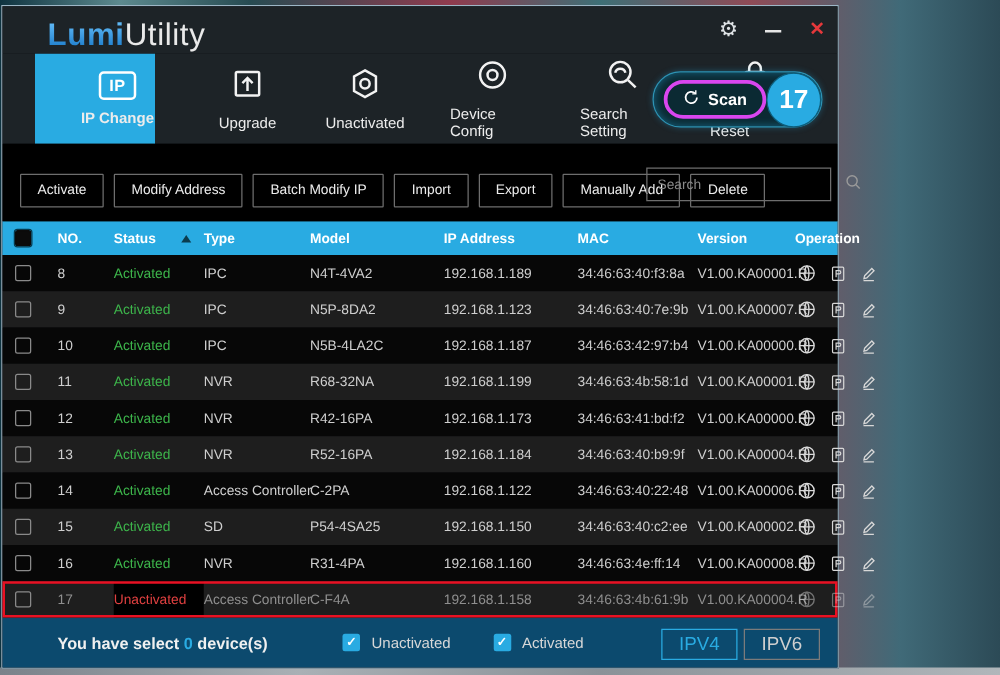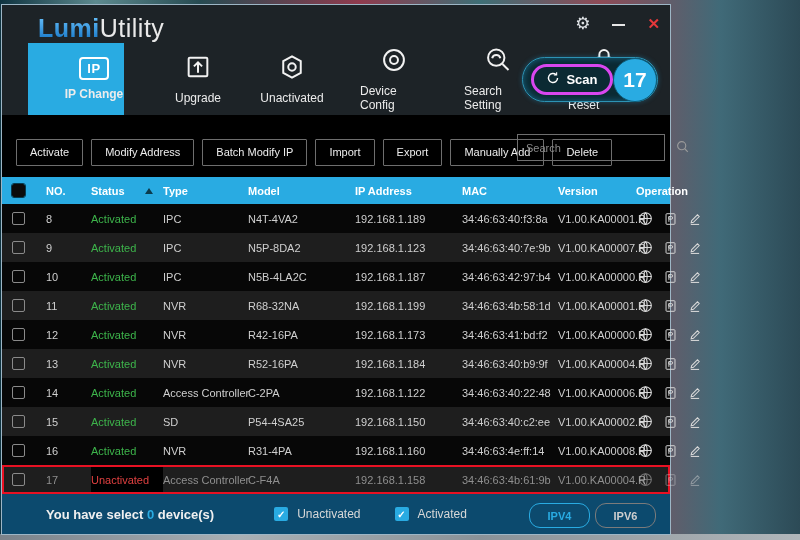--- a/index.html
+++ b/index.html
@@ -81,22 +81,22 @@
 
   
   .footer { flex:1; background:#0c4a6e; display:flex; align-items:center; position:relative; padding-left:44px; }
   .sel-text { color:#f0f0f0; font-weight:bold; font-size:13px; }
   .sel-count { color:#29abe2; font-weight:bold; font-size:13px; }
   .filters { display:flex; align-items:center; margin-left:60px; gap:34px; }
   .filter { display:flex; align-items:center; gap:9px; color:#d8d8d8; font-size:12px; }
   .cb-on { width:14px; height:14px; background:#29abe2; border-radius:2px; color:#fff; font-size:10px;
     display:flex; align-items:center; justify-content:center; font-weight:bold; }
   .ipv-group { position:absolute; right:14px; top:9px; display:flex; gap:5px; }
-  .ipv { width:61px; height:25px; background:transparent; font-size:11px; font-weight:bold;
-    font-family:"Liberation Sans",sans-serif; border-radius:11px; }
+  .ipv { width:61px; height:25px; background:transparent; font-size:15px; font-weight:normal;
+    font-family:"Liberation Sans",sans-serif; border-radius:0; }
   .ipv.active { border:1px solid #29abe2; color:#29abe2; }
   .ipv.inactive { border:1px solid #7b7b7b; color:#cfcfcf; }
 </style>
 </head>
 <body>
 
 <div class="screen">
   <div class="window">
 
     <div class="titlebar">

